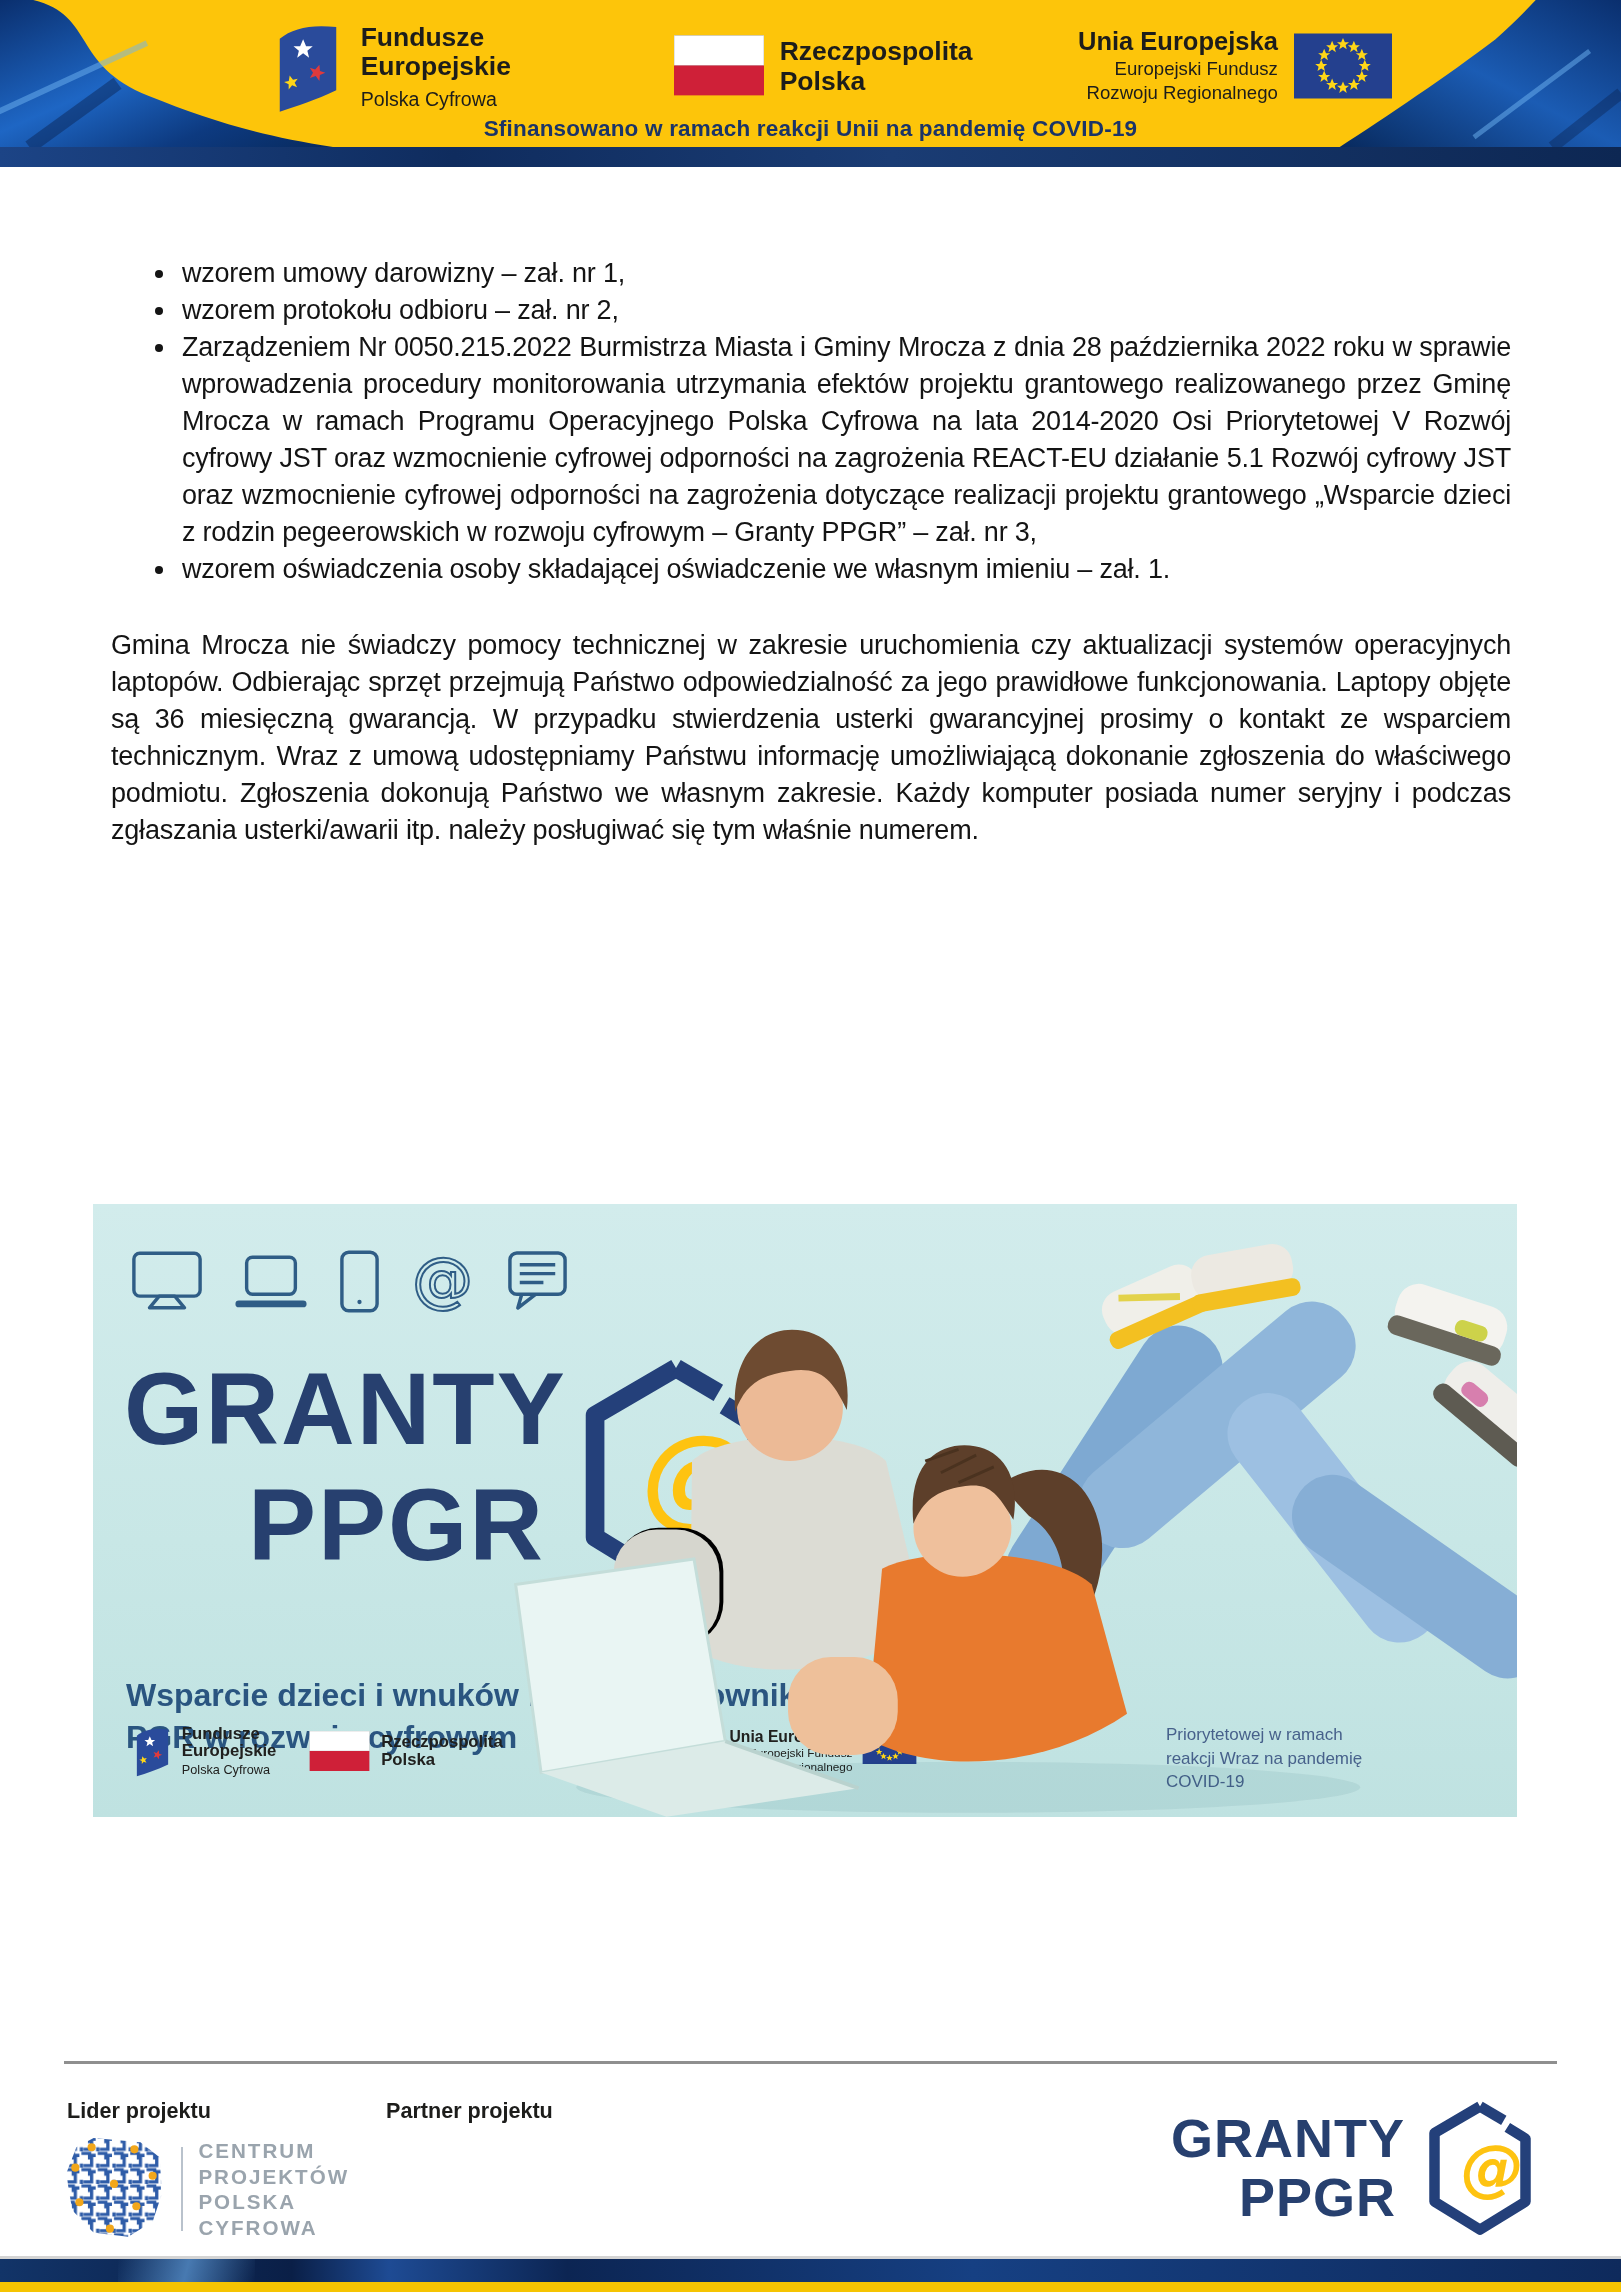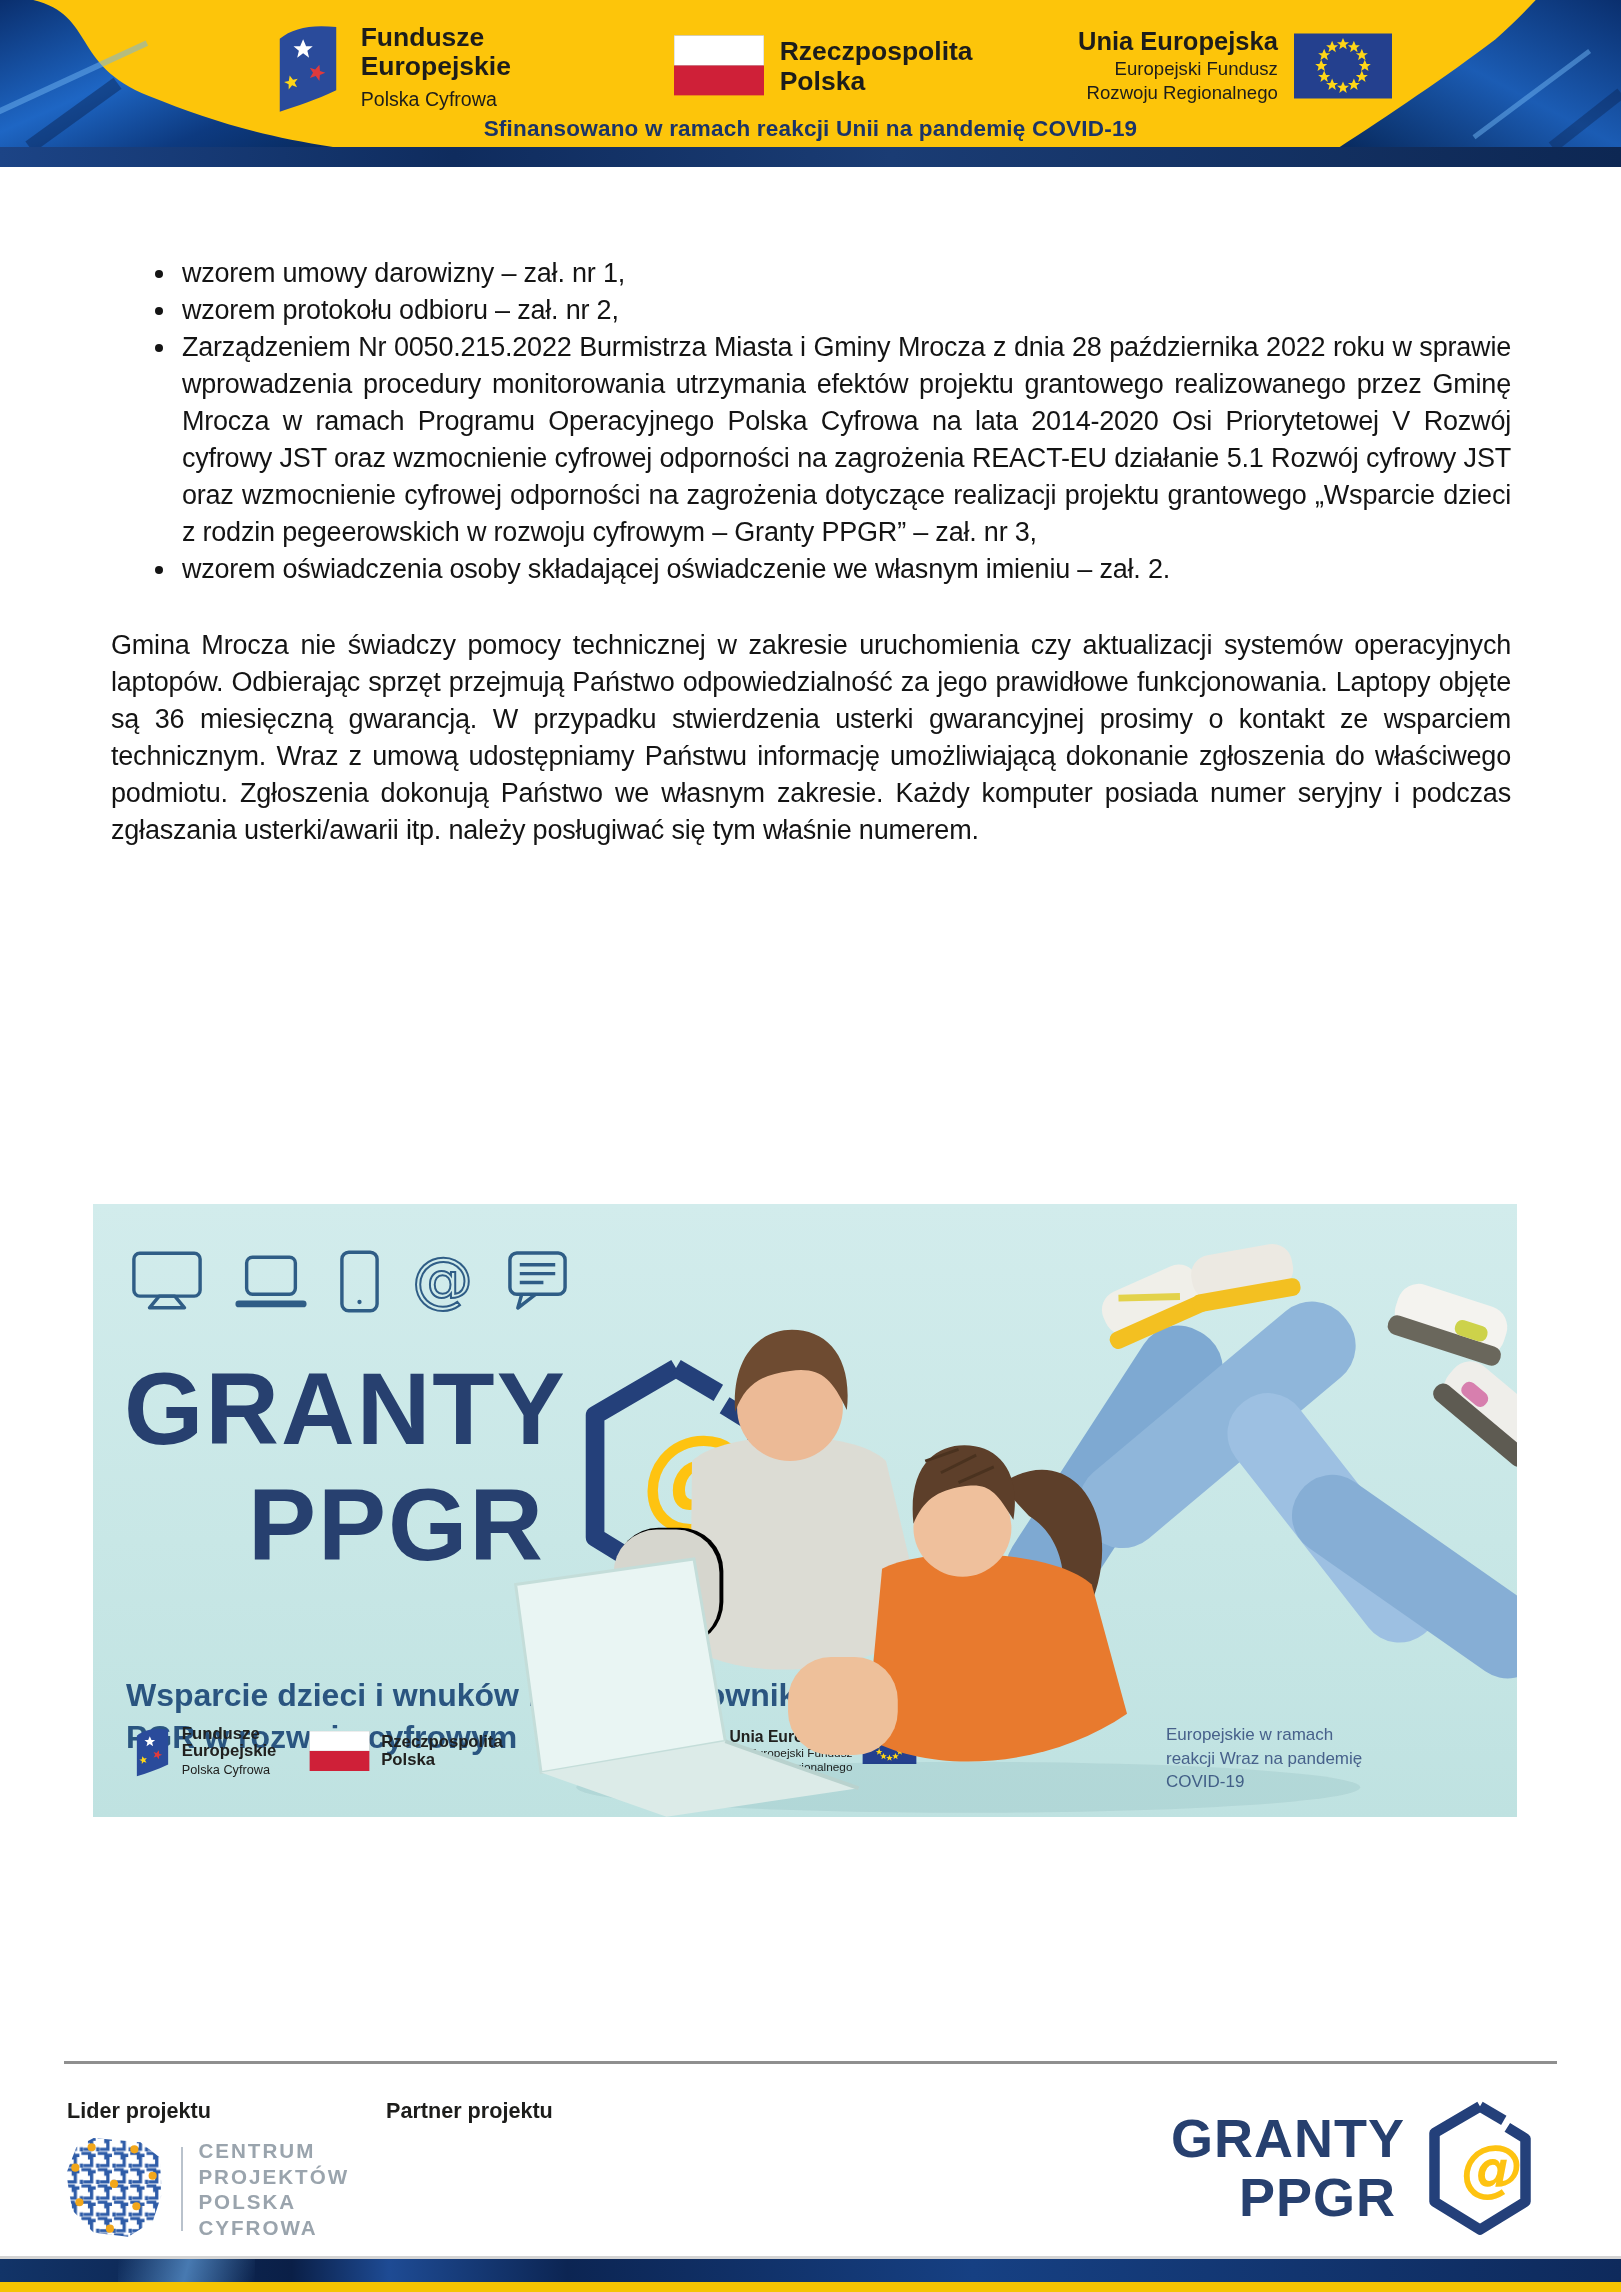--- a/index.html
+++ b/index.html
@@ -210,21 +210,21 @@
 
     <div class="hdr-note">Sfinansowano w ramach reakcji Unii na pandemię COVID-19</div>
     <div class="hdr-bar"></div>
   </div>
 
   <div class="doc">
     <ul>
       <li>wzorem umowy darowizny – zał. nr 1,</li>
       <li>wzorem protokołu odbioru – zał. nr 2,</li>
       <li>Zarządzeniem Nr 0050.215.2022 Burmistrza Miasta i Gminy Mrocza z dnia 28 października 2022 roku w sprawie wprowadzenia procedury monitorowania utrzymania efektów projektu grantowego realizowanego przez Gminę Mrocza w ramach Programu Operacyjnego Polska Cyfrowa na lata 2014-2020 Osi Priorytetowej V Rozwój cyfrowy JST oraz wzmocnienie cyfrowej odporności na zagrożenia REACT-EU działanie 5.1 Rozwój cyfrowy JST oraz wzmocnienie cyfrowej odporności na zagrożenia dotyczące realizacji projektu grantowego „Wsparcie dzieci z rodzin pegeerowskich w rozwoju cyfrowym – Granty PPGR” – zał. nr 3,</li>
-      <li>wzorem oświadczenia osoby składającej oświadczenie we własnym imieniu – zał. 2.</li>
+      <li>wzorem oświadczenia osoby składającej oświadczenie we własnym imieniu – zał. 1.</li>
     </ul>
     <p class="p2">Gmina Mrocza nie świadczy pomocy technicznej w zakresie uruchomienia czy aktualizacji systemów operacyjnych laptopów. Odbierając sprzęt przejmują Państwo odpowiedzialność za jego prawidłowe funkcjonowania. Laptopy objęte są 36 miesięczną gwarancją. W przypadku stwierdzenia usterki gwarancyjnej prosimy o kontakt ze wsparciem technicznym. Wraz z umową udostępniamy Państwu informację umożliwiającą dokonanie zgłoszenia do właściwego podmiotu. Zgłoszenia dokonują Państwo we własnym zakresie. Każdy komputer posiada numer seryjny i podczas zgłaszania usterki/awarii itp. należy posługiwać się tym właśnie numerem.</p>
   </div>
 
   <div class="promo">
 
     <div class="promo-icons">
       <svg width="74" height="65" viewBox="0 0 76 66">
         <g fill="none" stroke="#2f5d86" stroke-width="3.5" stroke-linejoin="round">
           <rect x="4" y="4" width="68" height="44" rx="6"></rect>
@@ -307,21 +307,21 @@
           <span>Europejski Fundusz</span>
           <span>Rozwoju Regionalnego</span>
         </div>
         <svg width="55" height="36" viewBox="0 0 56 37">
             <use href="#euflag"></use>
           </svg>
       </div>
     </div>
 
     <div class="promo-note">
-      <div>Europejskie w ramach</div>
+      <div>Priorytetowej w ramach</div>
       <div>reakcji Wraz na pandemię</div>
       <div>COVID-19</div>
     </div>
 
     <svg class="kids" width="1019" height="613" viewBox="0 0 1040 625">
       <ellipse cx="480" cy="595" rx="400" ry="26" fill="rgba(0,70,80,0.07)"></ellipse>
 
       <g>
         <rect x="585" y="105" width="88" height="330" rx="42" fill="#7ea9d2" transform="rotate(33 629 270)"></rect>
         <rect x="690" y="55" width="88" height="340" rx="42" fill="#8fb6da" transform="rotate(50 734 225)"></rect>

